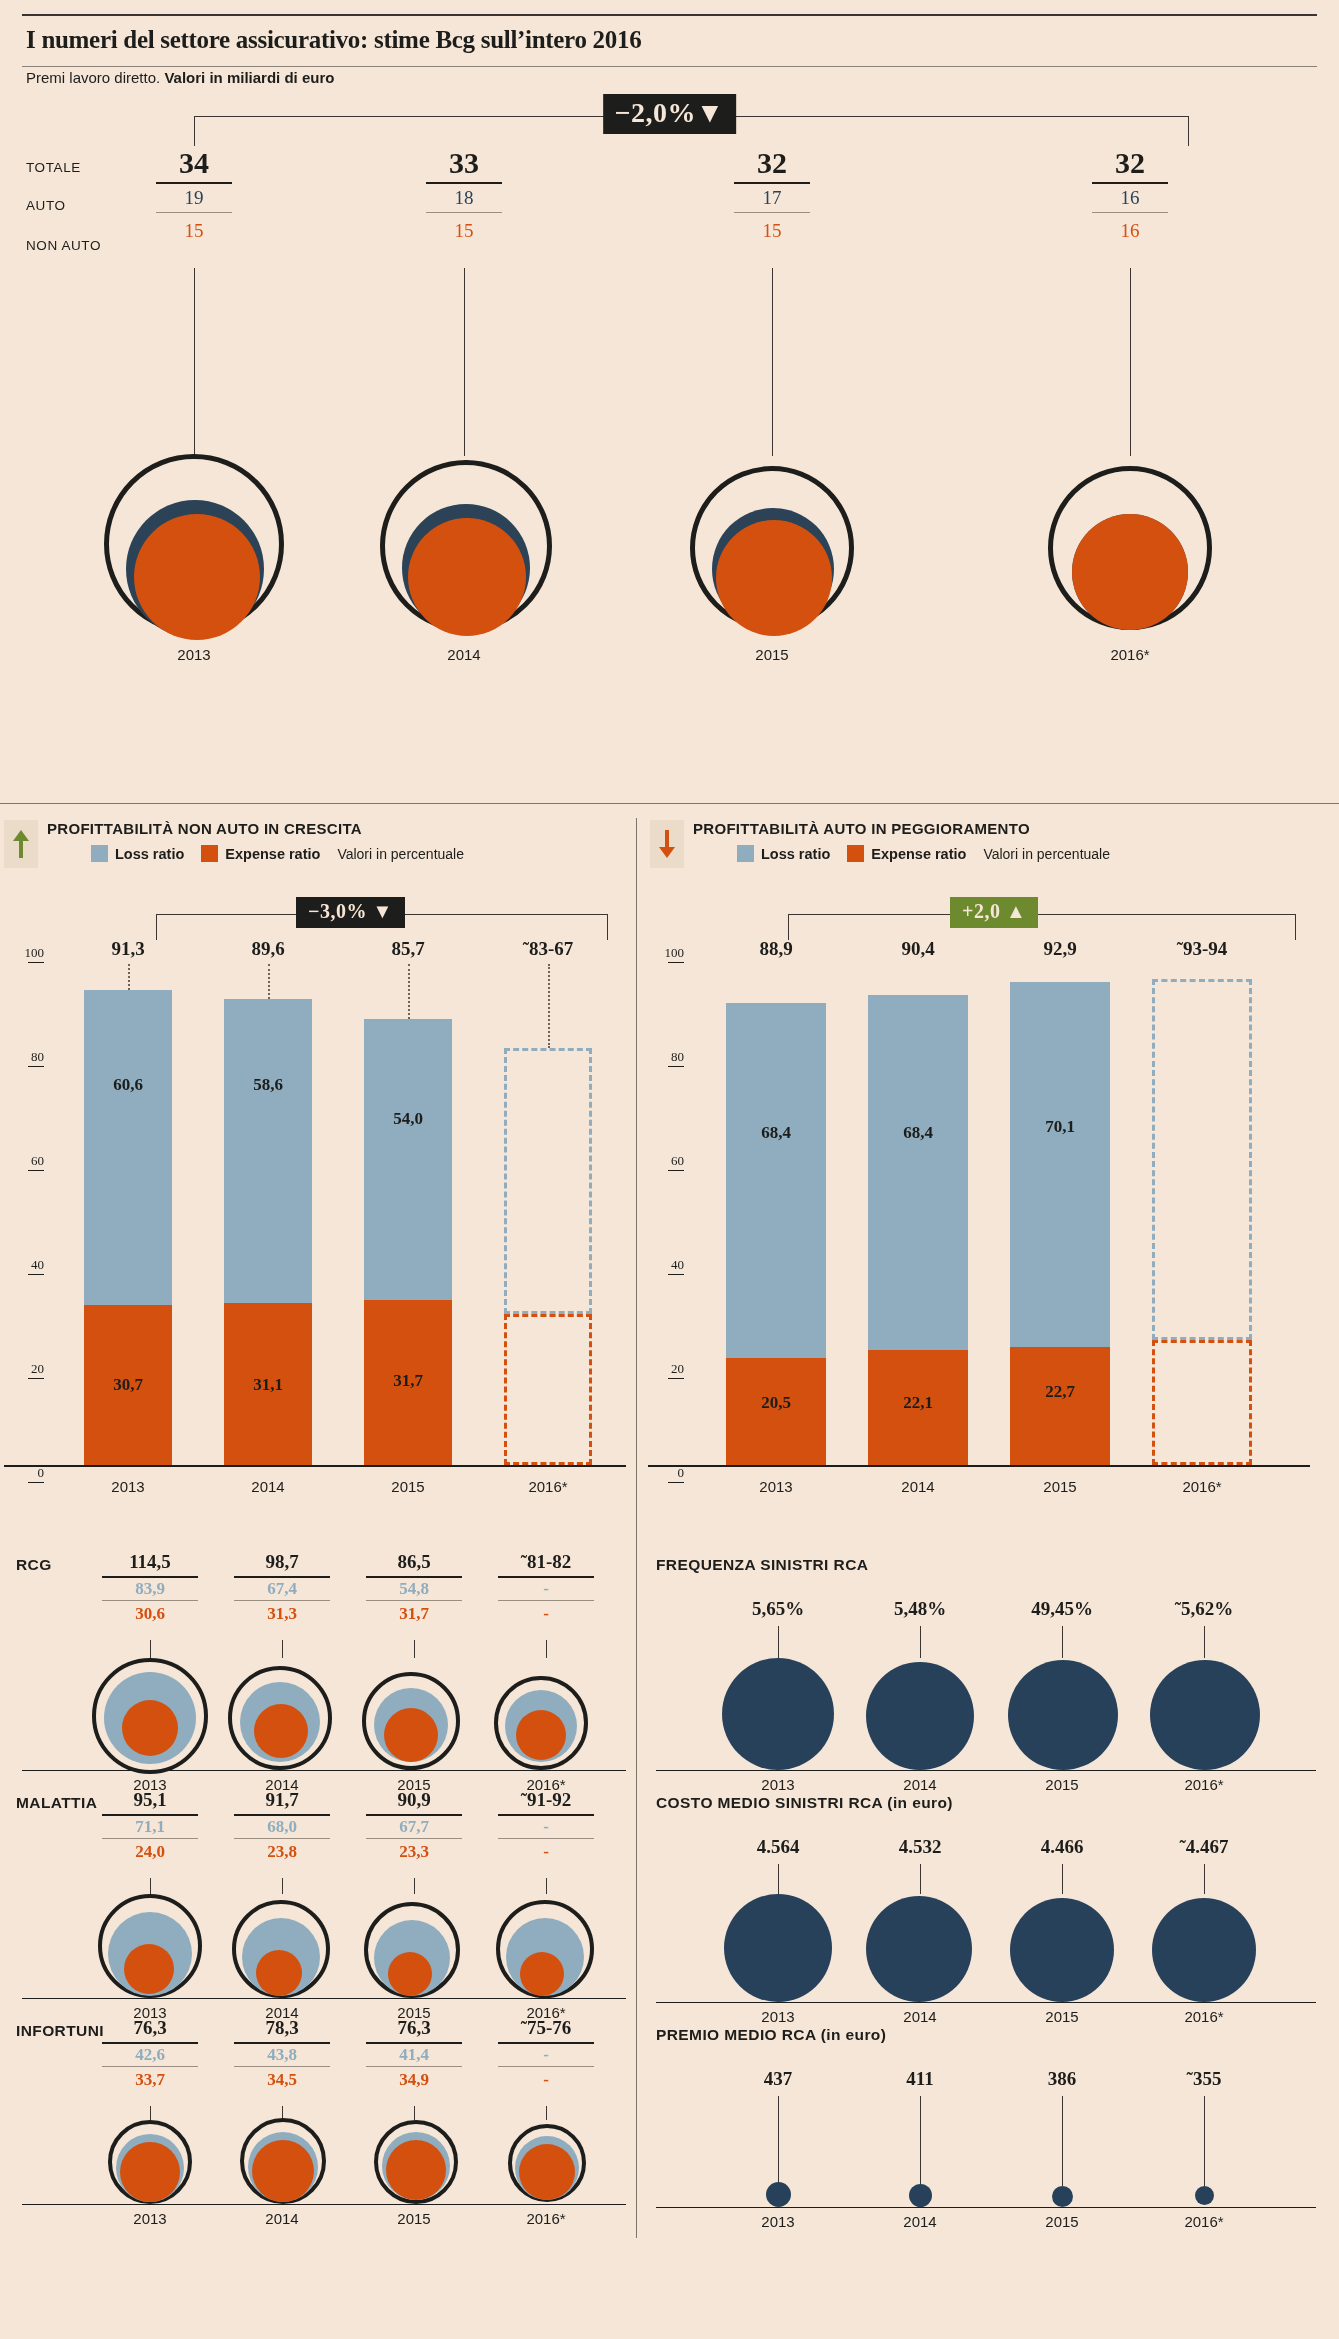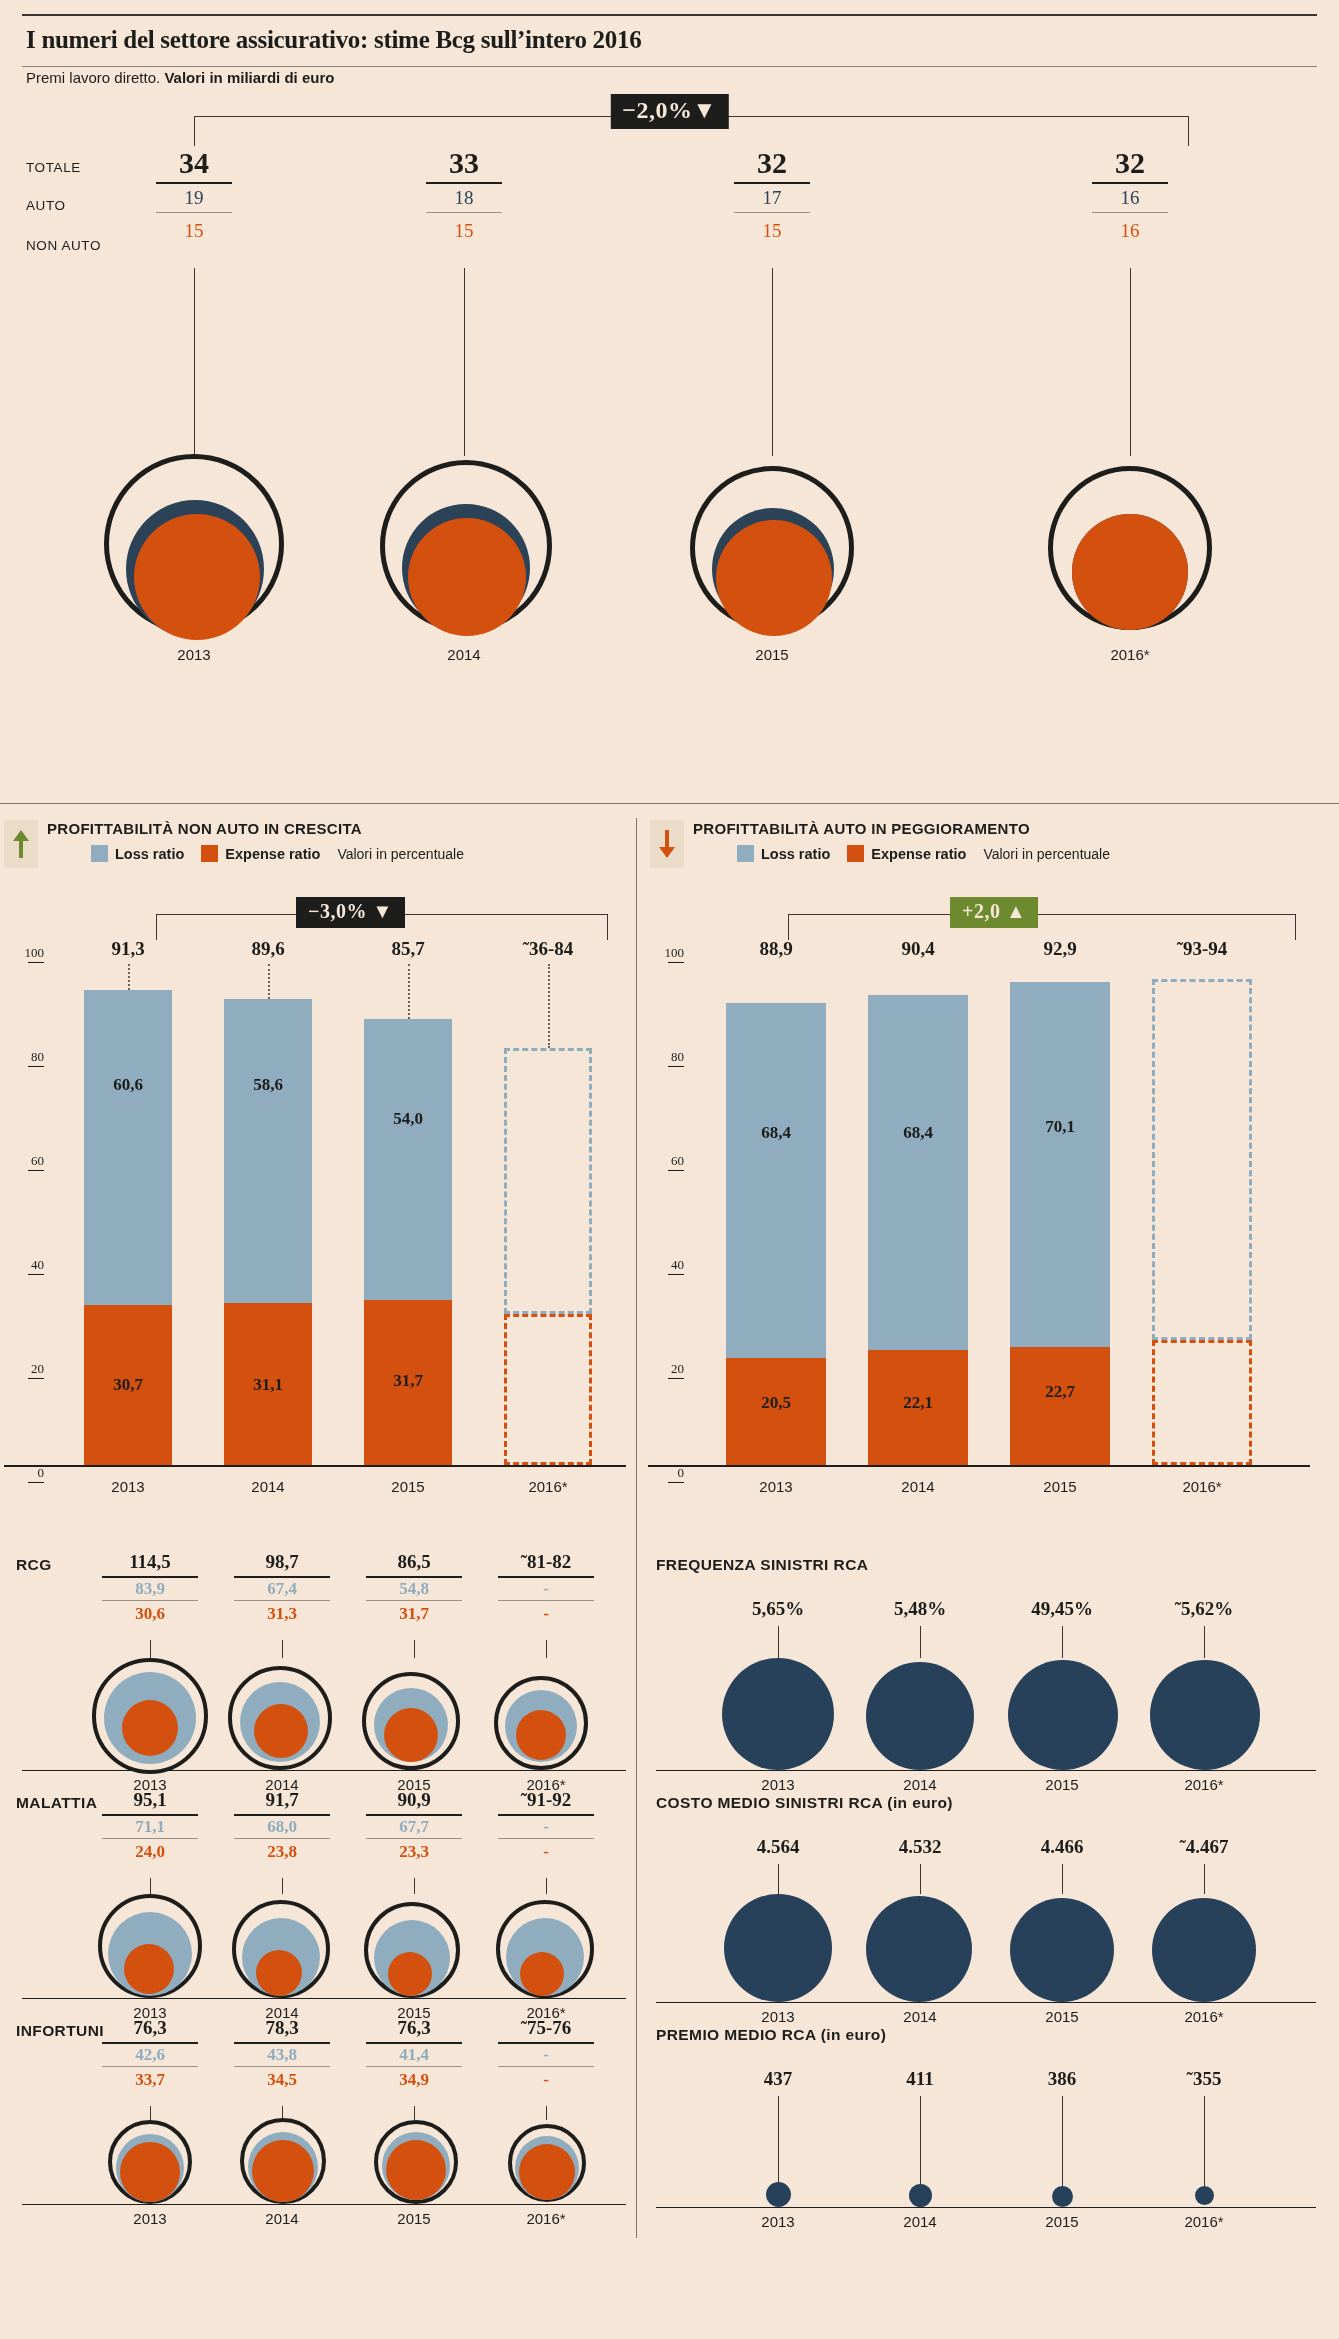--- a/index.html
+++ b/index.html
@@ -32,21 +32,21 @@
   .sec-sub b { font-weight:bold; }
 
   .raccolta { position:relative; height:700px; margin-top:12px; }
 
   .bracket-line { position:absolute; border-top:1.4px solid #3a3530; }
   .bracket-tick { position:absolute; border-left:1.4px solid #3a3530; }
 
   .badge {
     position:absolute; background:#1d1d1b; color:#f5e6d7;
     font-family:"Liberation Serif", serif; font-weight:bold;
-    padding:3px 12px 5px 12px; font-size:24px; white-space:nowrap;
+    padding:3px 12px 5px 12px; font-size:28px; white-space:nowrap;
     letter-spacing:0.5px;
   }
   .badge.green { background:#6e8a2e; }
 
   .rowlabels { position:absolute; left:4px; font-size:13.5px; letter-spacing:0.6px; }
 
   .colnum { position:absolute; text-align:center; width:120px; }
   .colnum .tot {
     font-family:"Liberation Serif", serif; font-weight:bold; font-size:30px;
     line-height:1.0;
@@ -312,21 +312,21 @@
     <div class="toplab" style="left:348px; top:938px;">85,7</div>
     <div class="dotline" style="left:408px; top:964px; height:55px;"></div>
     <div class="bar" style="left:364px; top:1019px; width:88px; height:446px;">
       <div class="loss" style="top:0; height:281px;"></div>
       <div class="barval" style="top:90px;">54,0</div>
       <div class="exp" style="top:281px; height:165px;"></div>
       <div class="barval" style="top:352px;">31,7</div>
     </div>
     <div class="xlab" style="left:348px; top:1478px;">2015</div>
 
-    <div class="toplab" style="left:488px; top:938px;">˜36-84</div>
+    <div class="toplab" style="left:488px; top:938px;">˜83-67</div>
     <div class="dotline" style="left:548px; top:964px; height:84px;"></div>
     <div class="bar fcast" style="left:504px; top:1048px; width:88px; height:417px;">
       <div class="loss" style="top:0; height:266px;"></div>
       <div class="exp" style="top:266px; height:151px;"></div>
     </div>
     <div class="xlab" style="left:488px; top:1478px;">2016*</div>
 
     <div class="axis-base" style="left:4px; top:1465px; width:622px;"></div>
   </div>
 

